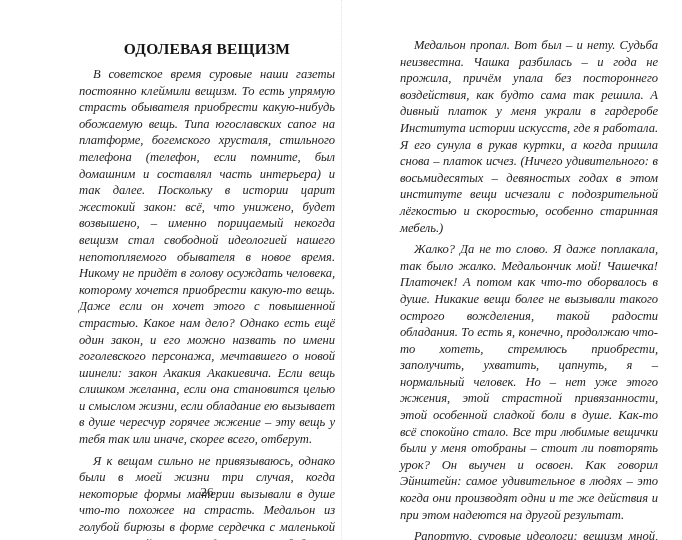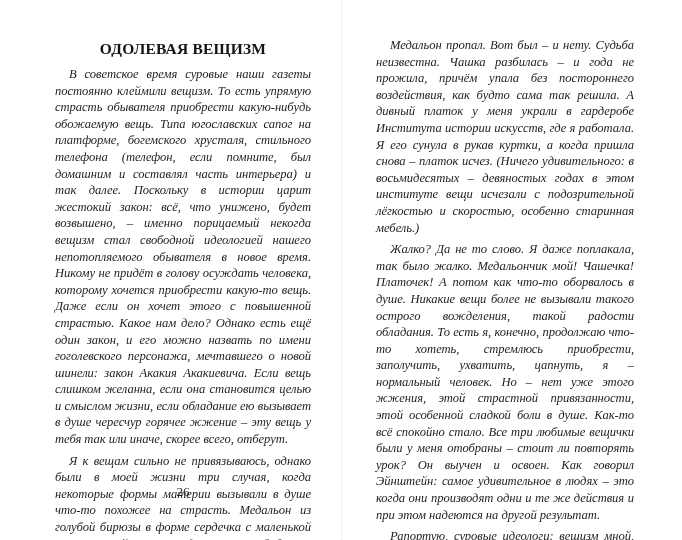--- a/index.html
+++ b/index.html
@@ -26,20 +26,21 @@
       left: 341px;
       top: 0;
       width: 0;
       height: 540px;
       border-left: 1px dotted #e4e4e4;
     }
     .page {
       position: absolute;
       top: 0;
       height: 540px;
+      margin-left: 24px;
     }
     .page-left {
       left: 0;
       width: 341px;
     }
     .page-right {
       left: 341px;
       width: 341px;
     }
     .text-block {

